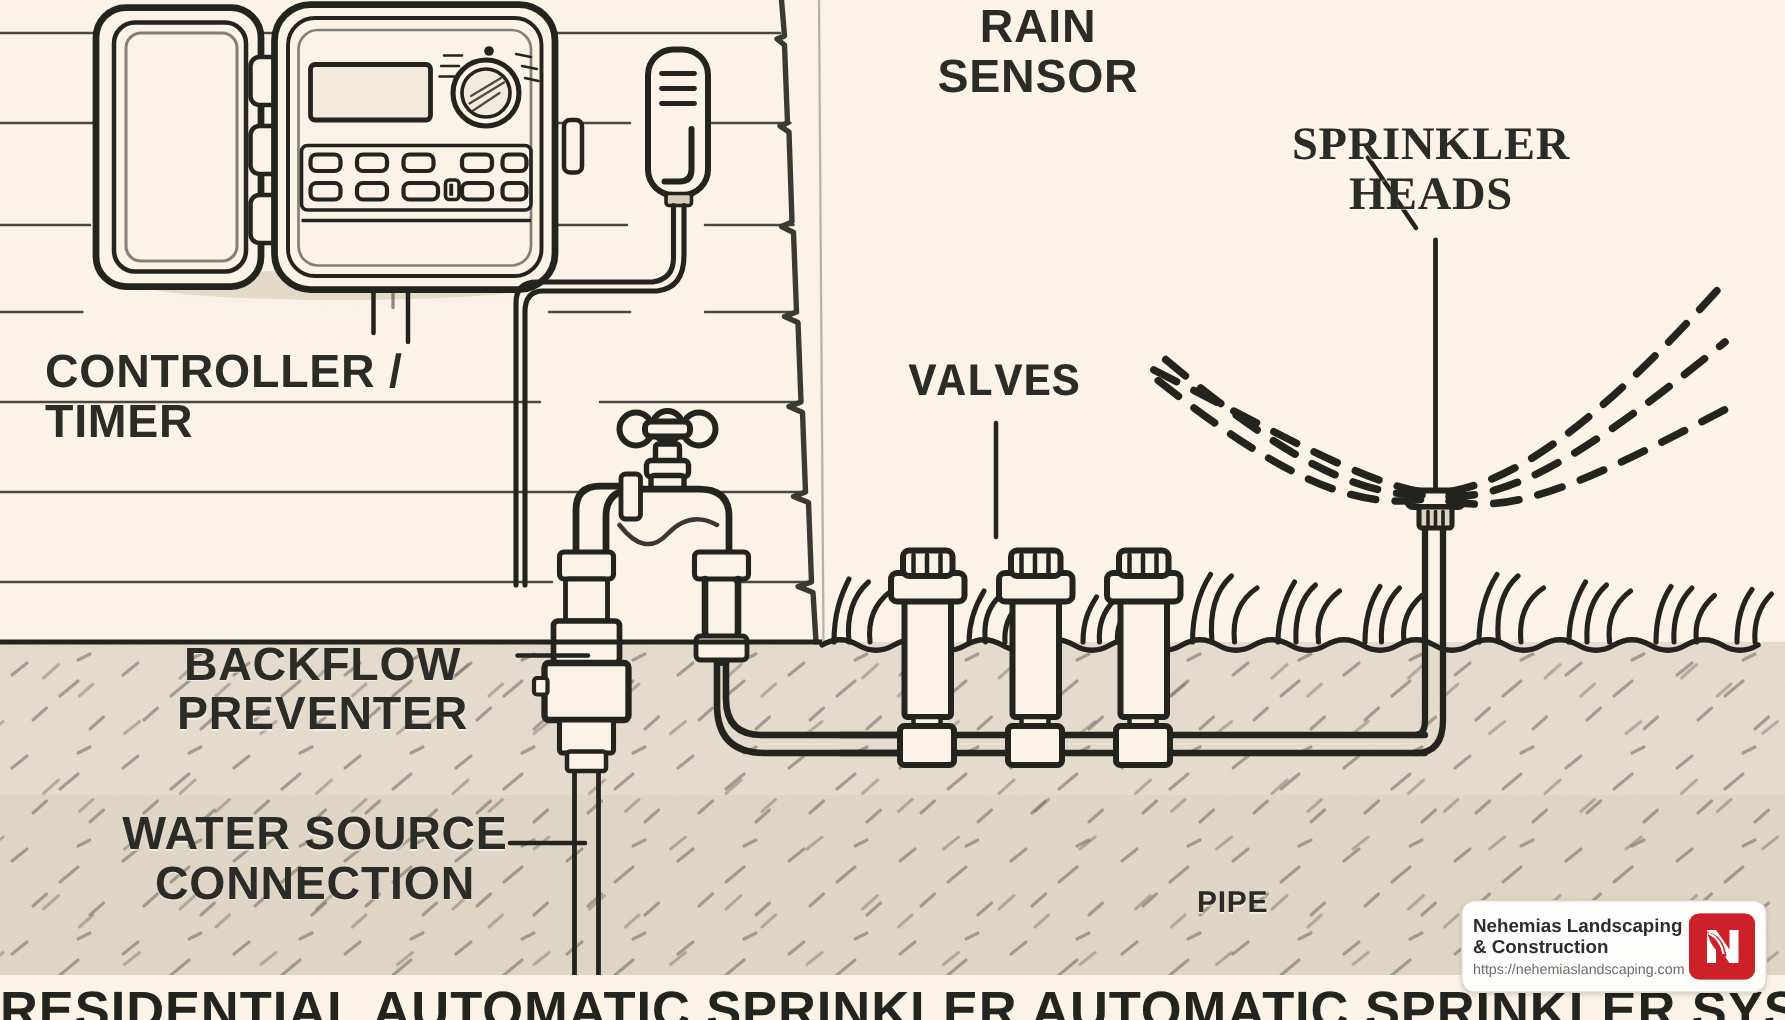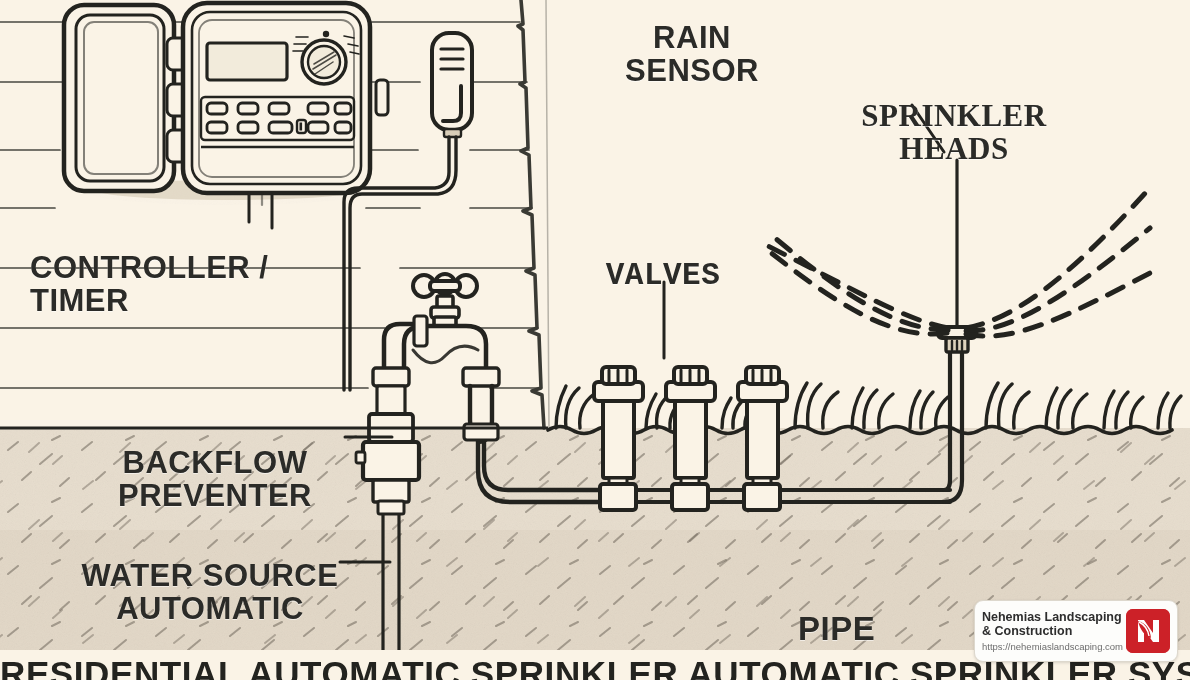--- a/index.html
+++ b/index.html
@@ -28,30 +28,29 @@
   
   .lbl {
     position: absolute;
     font-family: "Liberation Sans", sans-serif;
     font-weight: bold;
     color: #2b2b28;
     letter-spacing: 0.5px;
     line-height: 1.06;
     white-space: pre;
     text-shadow: 0 1px 0 rgba(255,255,255,0.55);
-    margin-top: 20px;
   }
 
   #label-controller   { left: 30px;  top: 232px; width: 310px; font-size: 31px; }
   #label-rain         { left: 592px; top: 2px;   width: 200px; font-size: 31px; text-align: center; }
   #label-sprinkler    { left: 838px; top: 80px;  width: 232px; font-size: 31px; text-align: center; font-family: Liberation Serif, serif; }
   #label-valves       { left: 583px; top: 240px; width: 160px; font-size: 31px; text-align: center; font-family: Liberation Mono, monospace; }
   #label-backflow     { left: 95px;  top: 427px; width: 240px; font-size: 31px; text-align: center; }
   #label-water        { left: 60px;  top: 540px; width: 300px; font-size: 31px; text-align: center; }
-  #label-pipe         { left: 798px; top: 592px; width: 110px; font-size: 33px; text-align: left; }
+  #label-pipe         { left: 798px; top: 592px; width: 110px; font-size: 20px; text-align: left; }
 
   #bottom-title {
     position: absolute;
     left: 0; top: 654px;
     width: 1190px;
     text-align: center;
     font-family: "Liberation Sans", sans-serif;
     font-weight: bold;
     font-size: 35px;
     letter-spacing: 0.6px;
@@ -440,21 +439,21 @@
   <div class="lbl" id="label-controller">CONTROLLER /
 TIMER</div>
   <div class="lbl" id="label-rain">RAIN
 SENSOR</div>
   <div class="lbl" id="label-sprinkler">SPRINKLER
 HEADS</div>
   <div class="lbl" id="label-valves">VALVES</div>
   <div class="lbl" id="label-backflow">BACKFLOW
 PREVENTER</div>
   <div class="lbl" id="label-water">WATER SOURCE
-AUTOMATIC</div>
+CONNECTION</div>
   <div class="lbl" id="label-pipe">PIPE</div>
 
   <div id="bottom-title">RESIDENTIAL AUTOMATIC SPRINKLER AUTOMATIC SPRINKLER SYSTEM</div>
 
   <div id="watermark">
     <div id="watermark-text">
       <div class="wm-line1">Nehemias Landscaping</div>
       <div class="wm-line2">&amp; Construction</div>
       <div class="wm-url">https://nehemiaslandscaping.com</div>
     </div>

